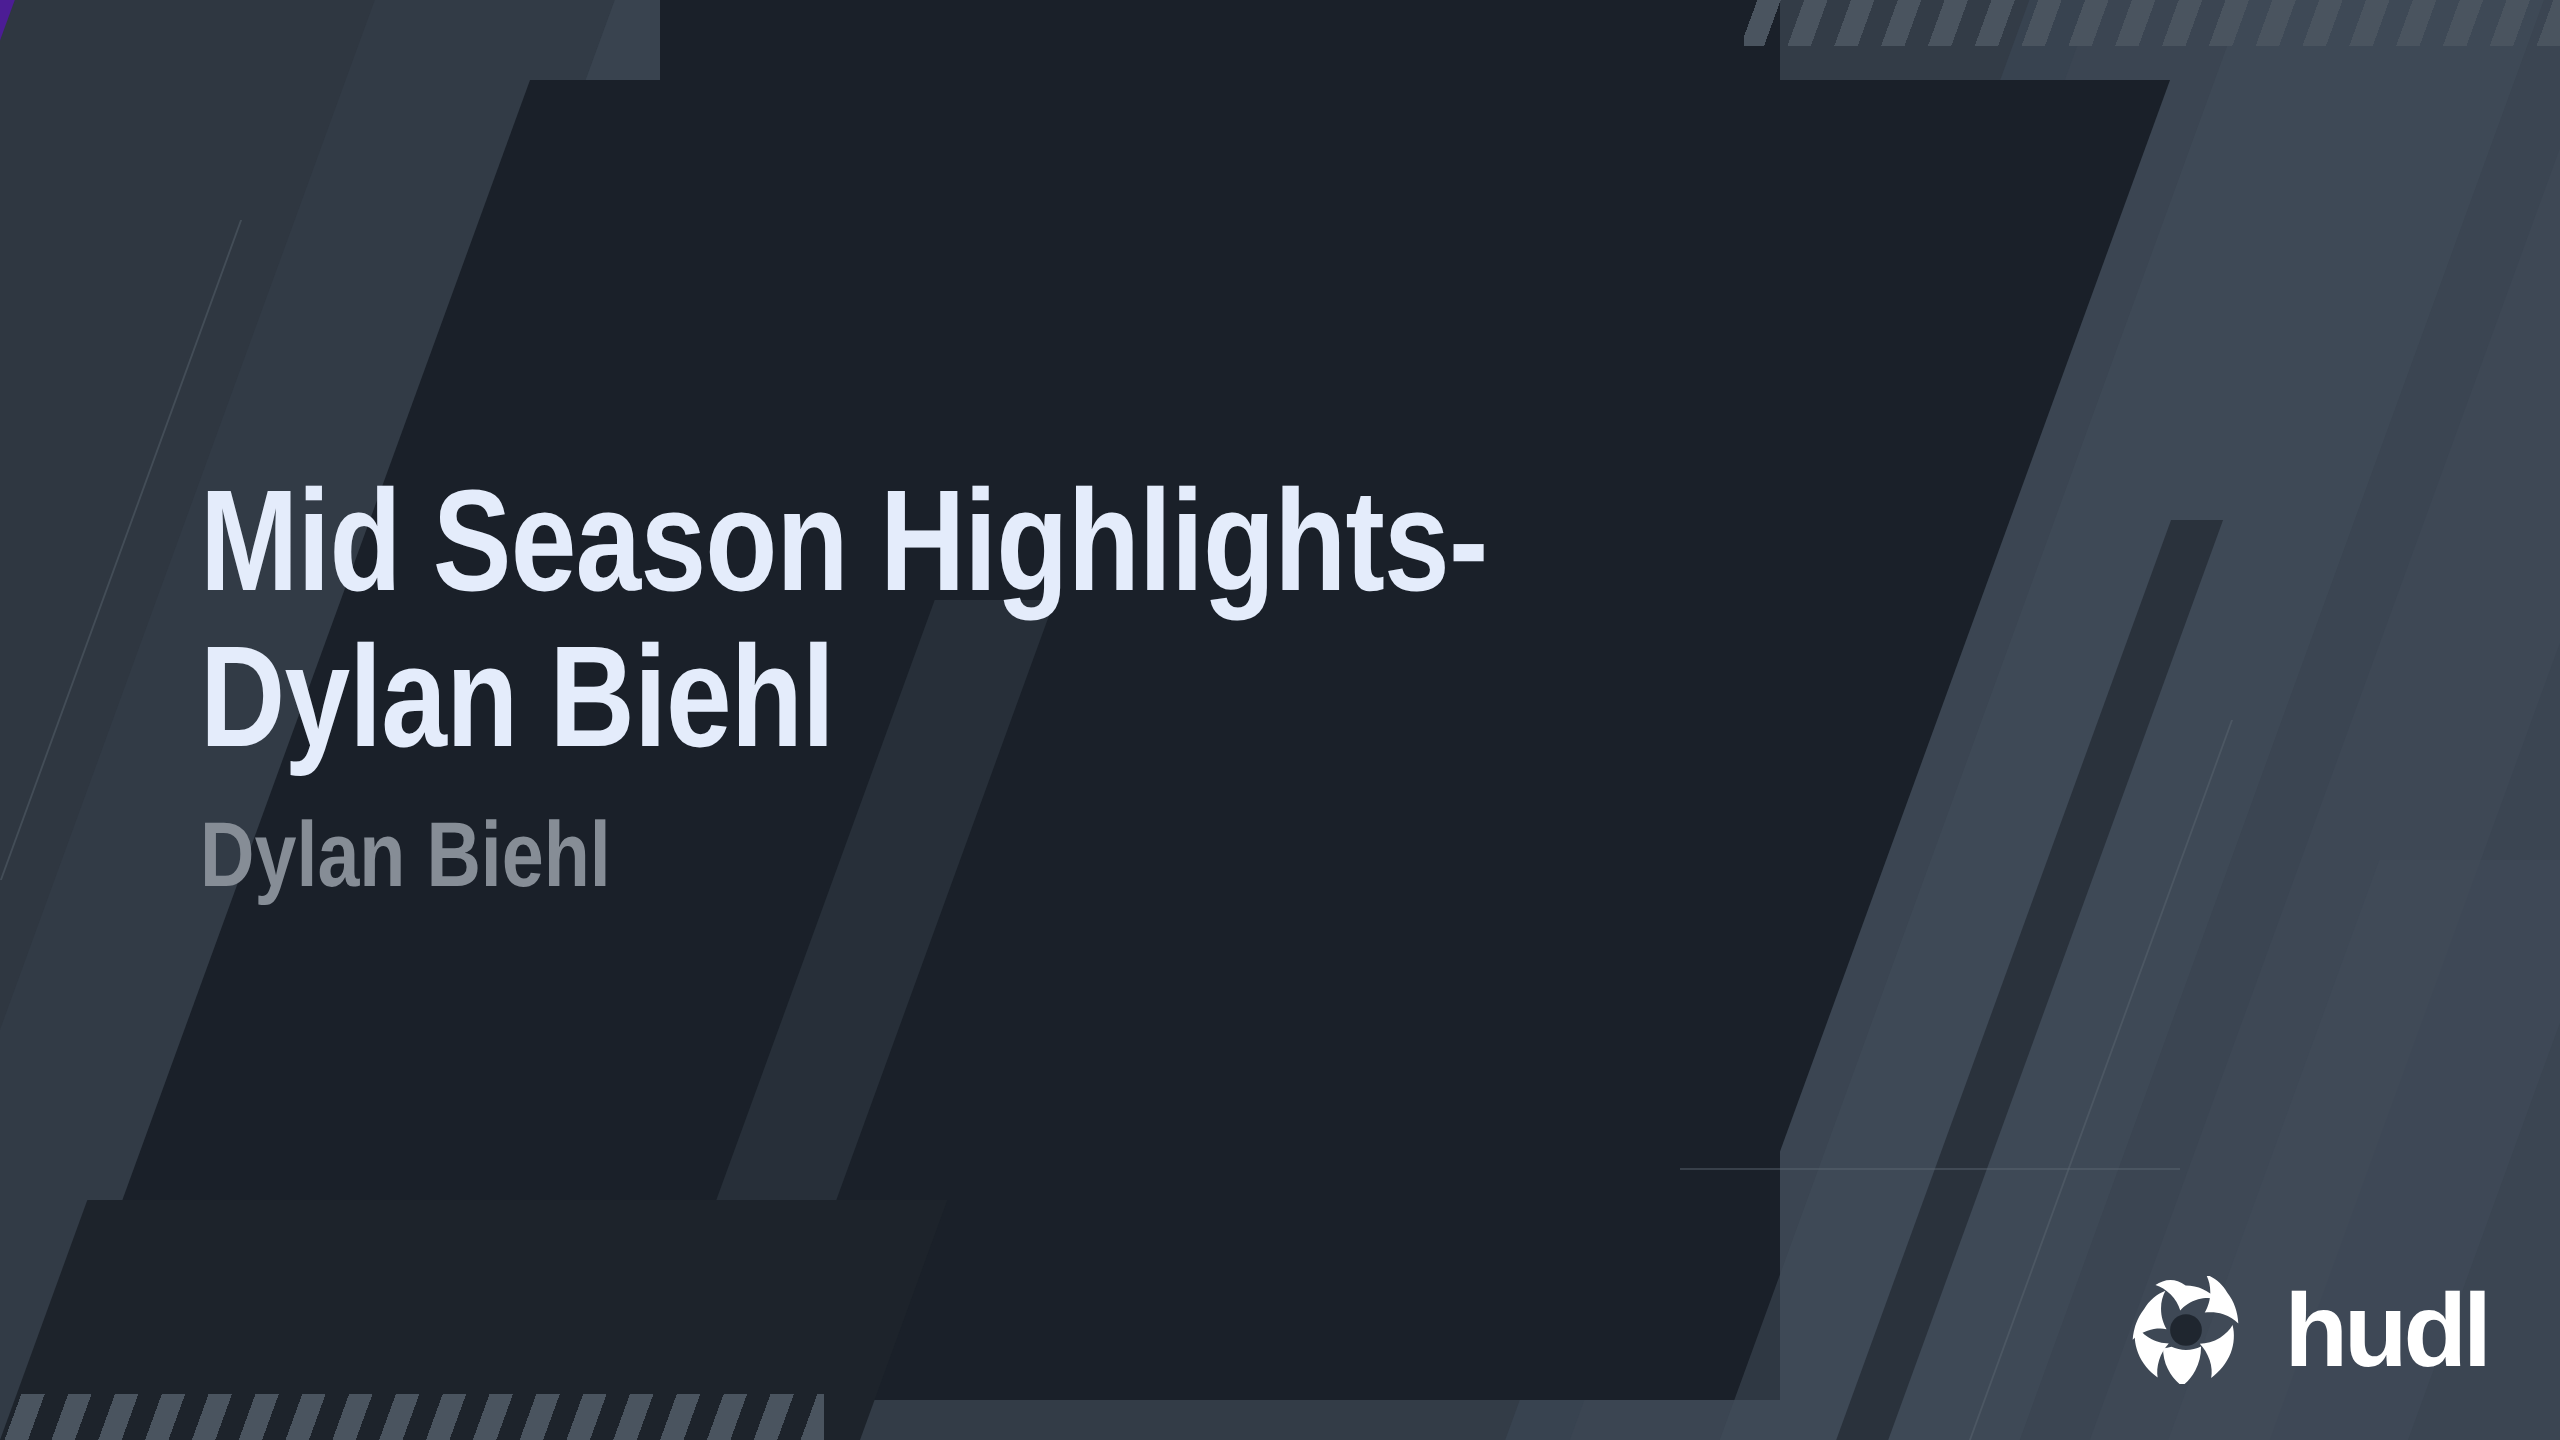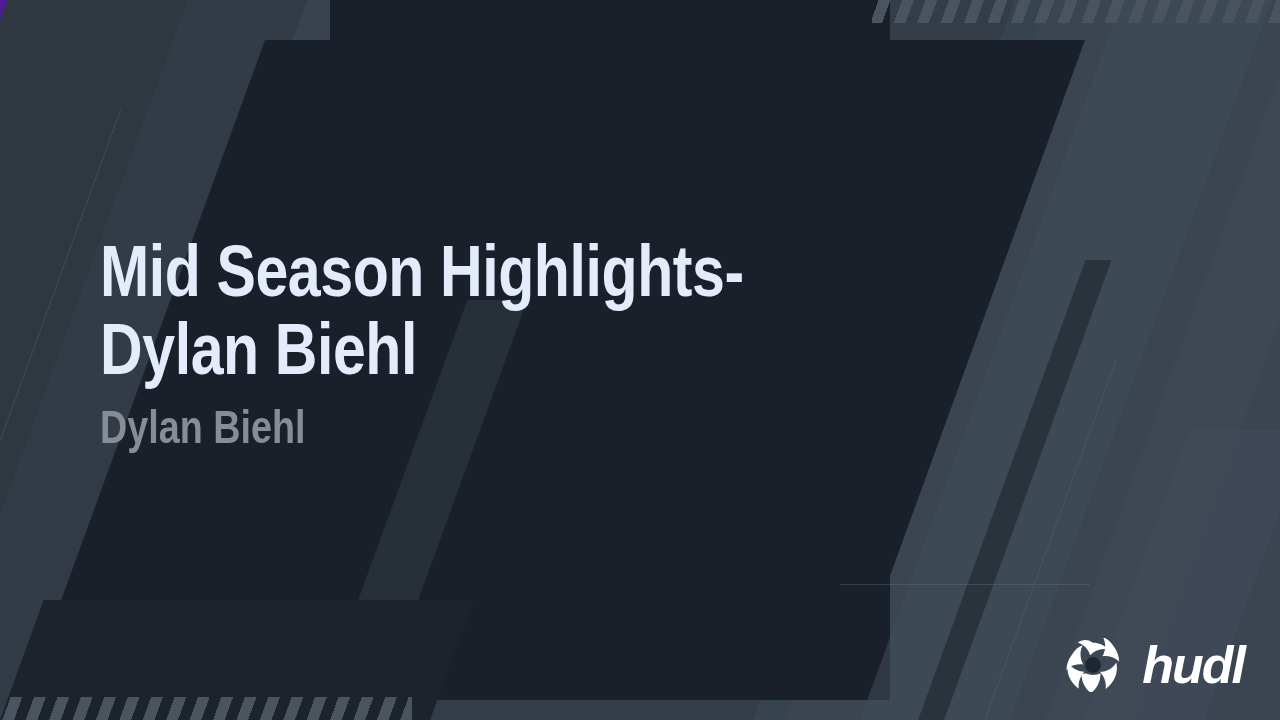--- a/index.html
+++ b/index.html
@@ -120,24 +120,23 @@
     line-height:50px;
     transform:scaleX(0.82);
     transform-origin:left top;
   }
 
   
   .logo {
     position:absolute;
     right:36px; bottom:28px;
     display:flex;
-    align-items:center;
+    align-items:flex-end;
     gap:22px;
     z-index:20;
-    font-style:italic;
   }
   .logo-mark { width:54px; height:54px; display:block; }
   .logo-word {
     color:#ffffff;
     font-family:"Liberation Sans", sans-serif;
     font-weight:bold;
     font-size:52px;
     line-height:52px;
     letter-spacing:-2px;
   }

